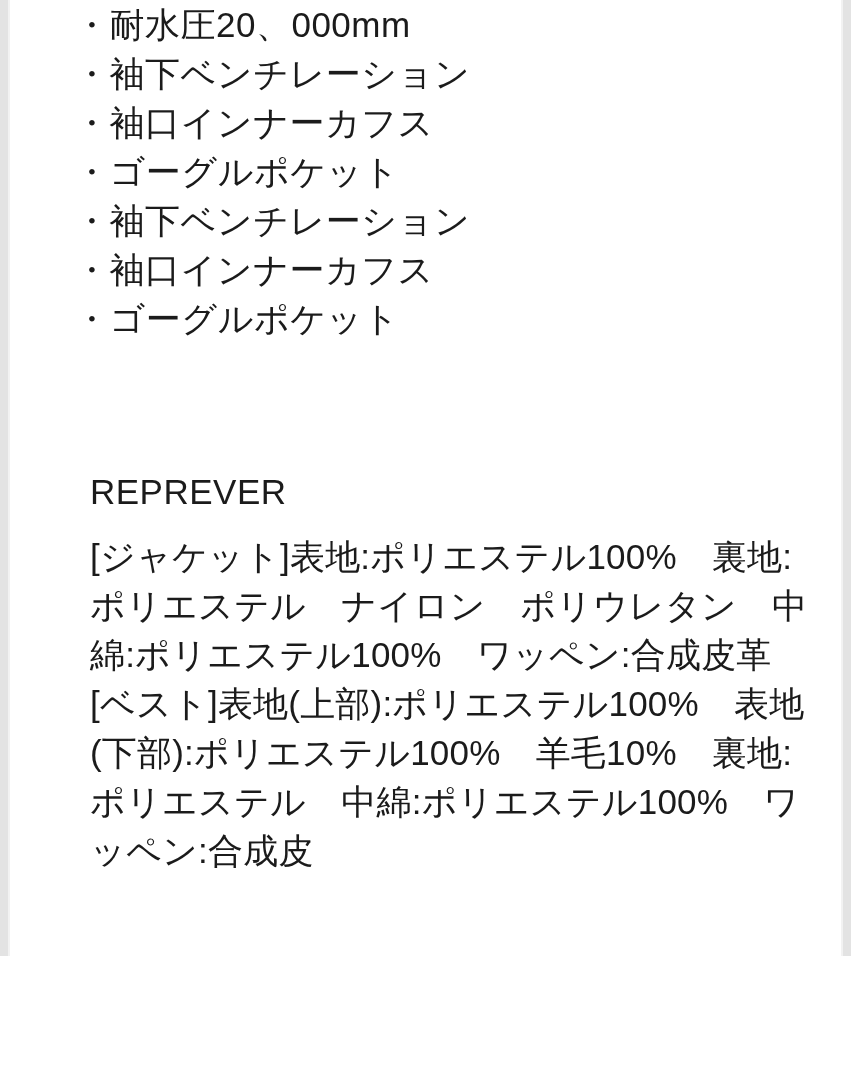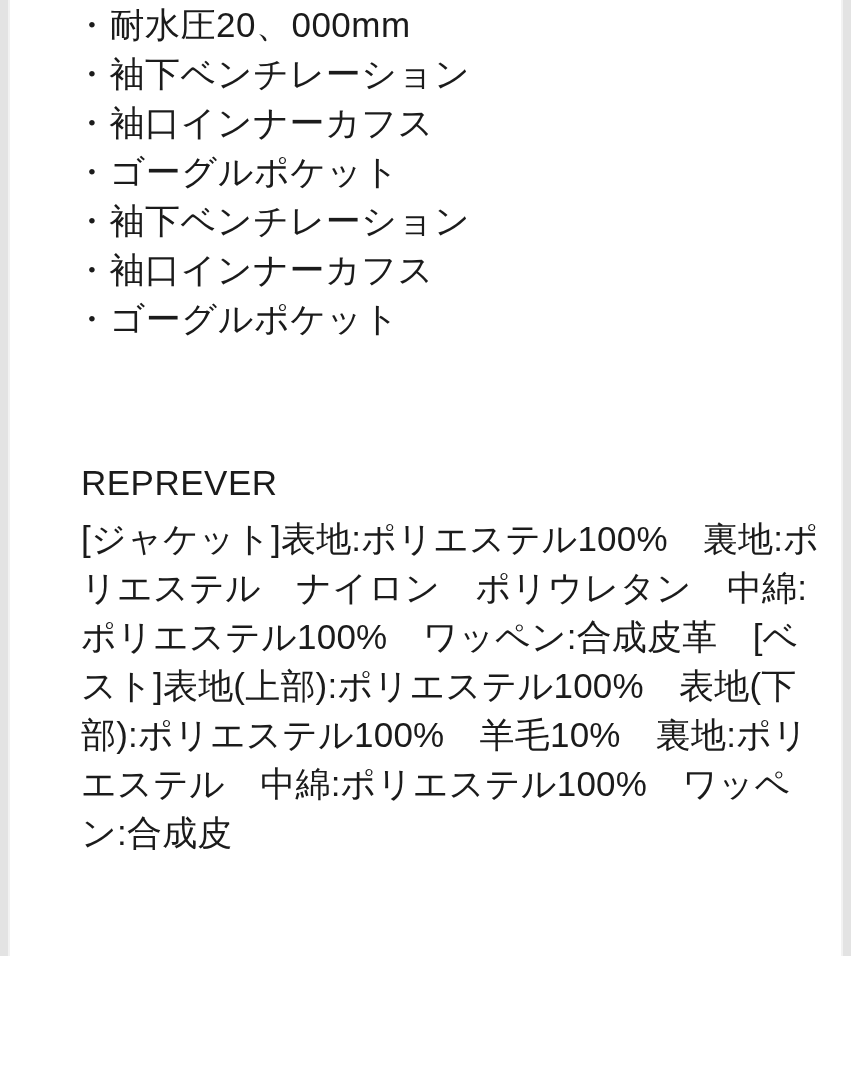--- a/index.html
+++ b/index.html
@@ -60,21 +60,21 @@
     height: 108px;
   }
 
   .desc {
     font-size: 35px;
     line-height: 49px;
     letter-spacing: 0.2px;
     color: #1b1b1b;
   }
   .desc p {
-    margin: 7px;
+    margin: 16px;
     word-break: break-all;
   }
   .desc .latin {
     letter-spacing: 0.5px;
   }
 </style>
 </head>
 <body>
 
 <div class="page">

